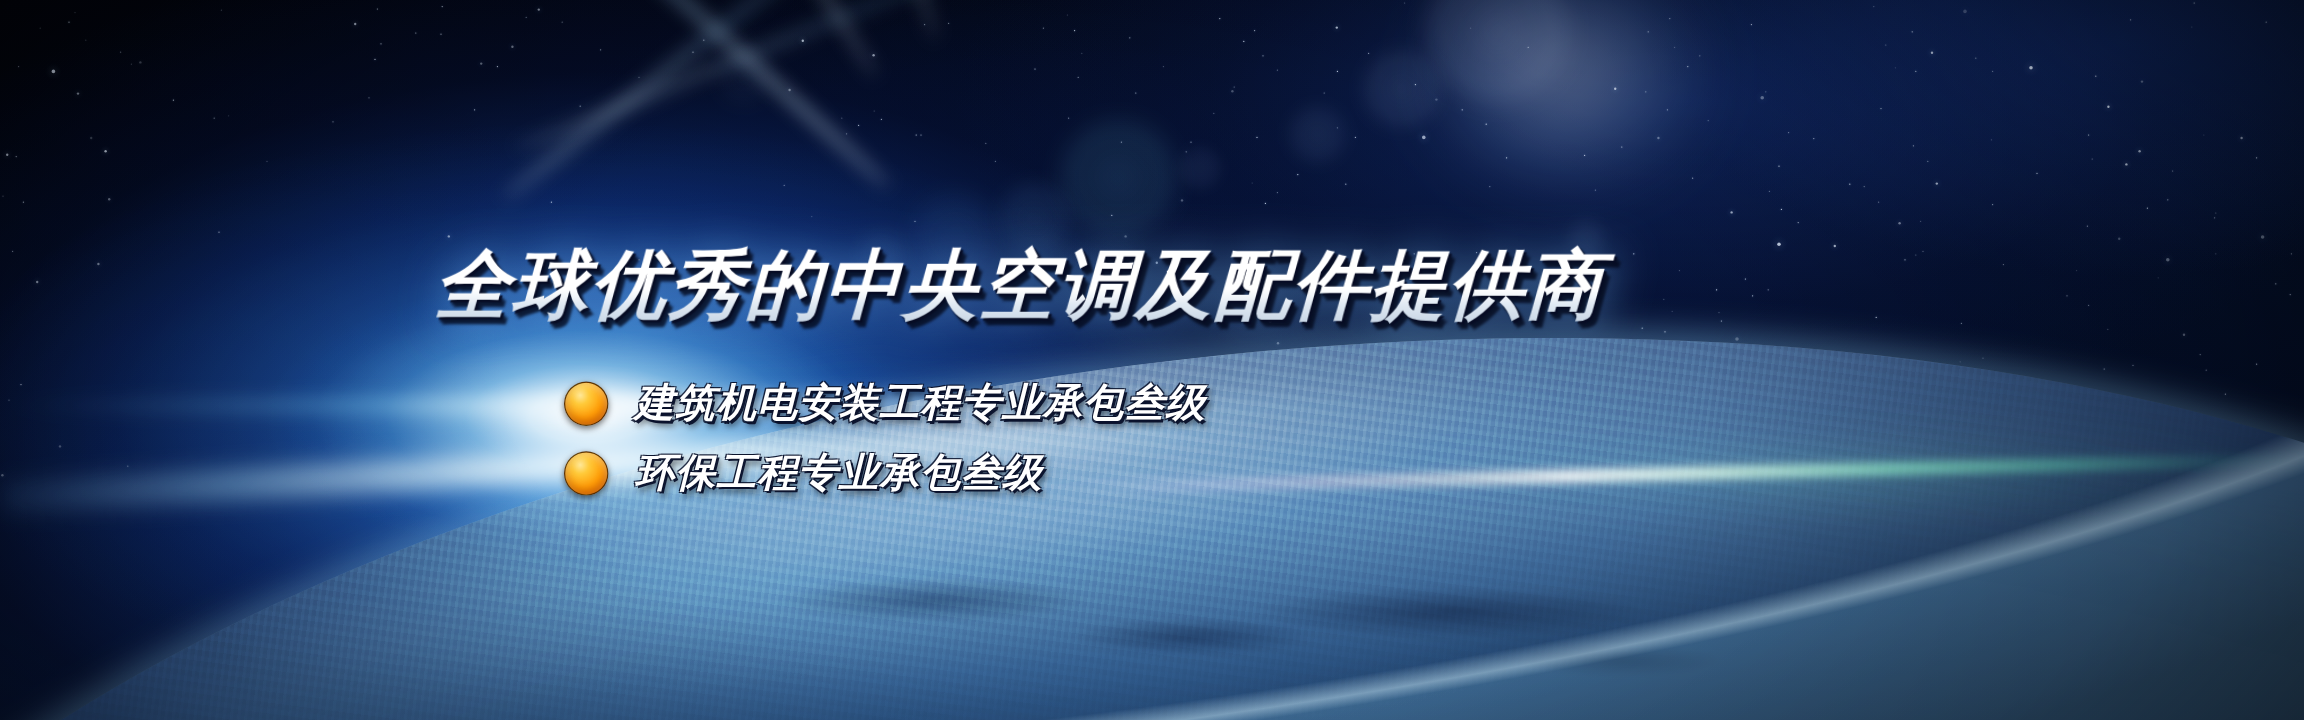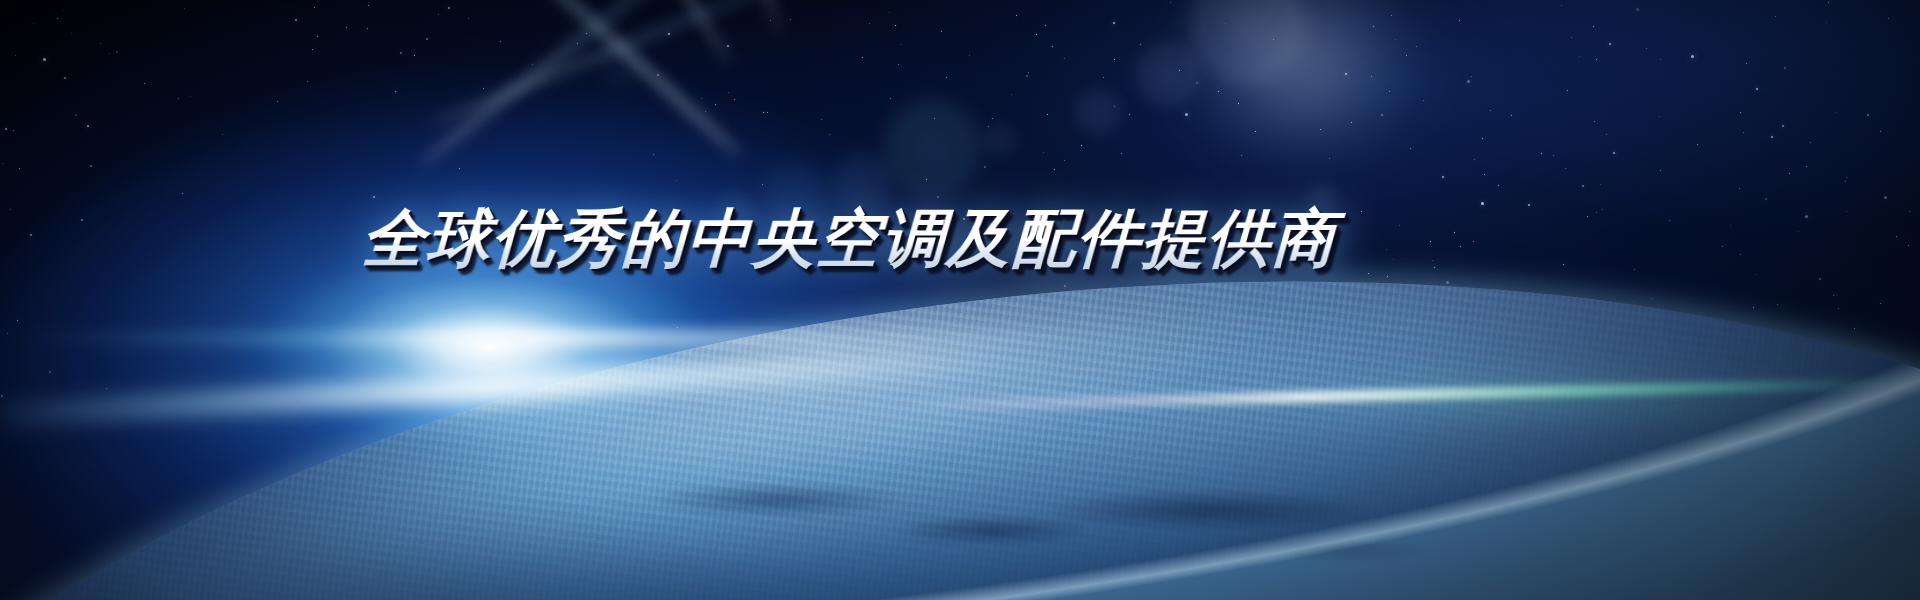--- a/index.html
+++ b/index.html
@@ -585,14 +585,27 @@
   <div class="ray ray-d3"></div>
   <div class="ray ray-d4"></div>
   <div class="ray ray-d5"></div>
 
   <div class="layer vignette"></div>
 
   <div class="content">
 
     <div class="headline">全球优秀的中央空调及配件提供商</div>
 
+    <div class="bullets">
+
+      <div class="bullet-row">
+        <span class="bullet-dot"></span>
+        <span class="bullet-text">建筑机电安装工程专业承包叁级</span>
+      </div>
+
+      <div class="bullet-row">
+        <span class="bullet-dot"></span>
+        <span class="bullet-text">环保工程专业承包叁级</span>
+      </div>
+
+    </div>
   </div>
 </div>
 
 </body></html>

